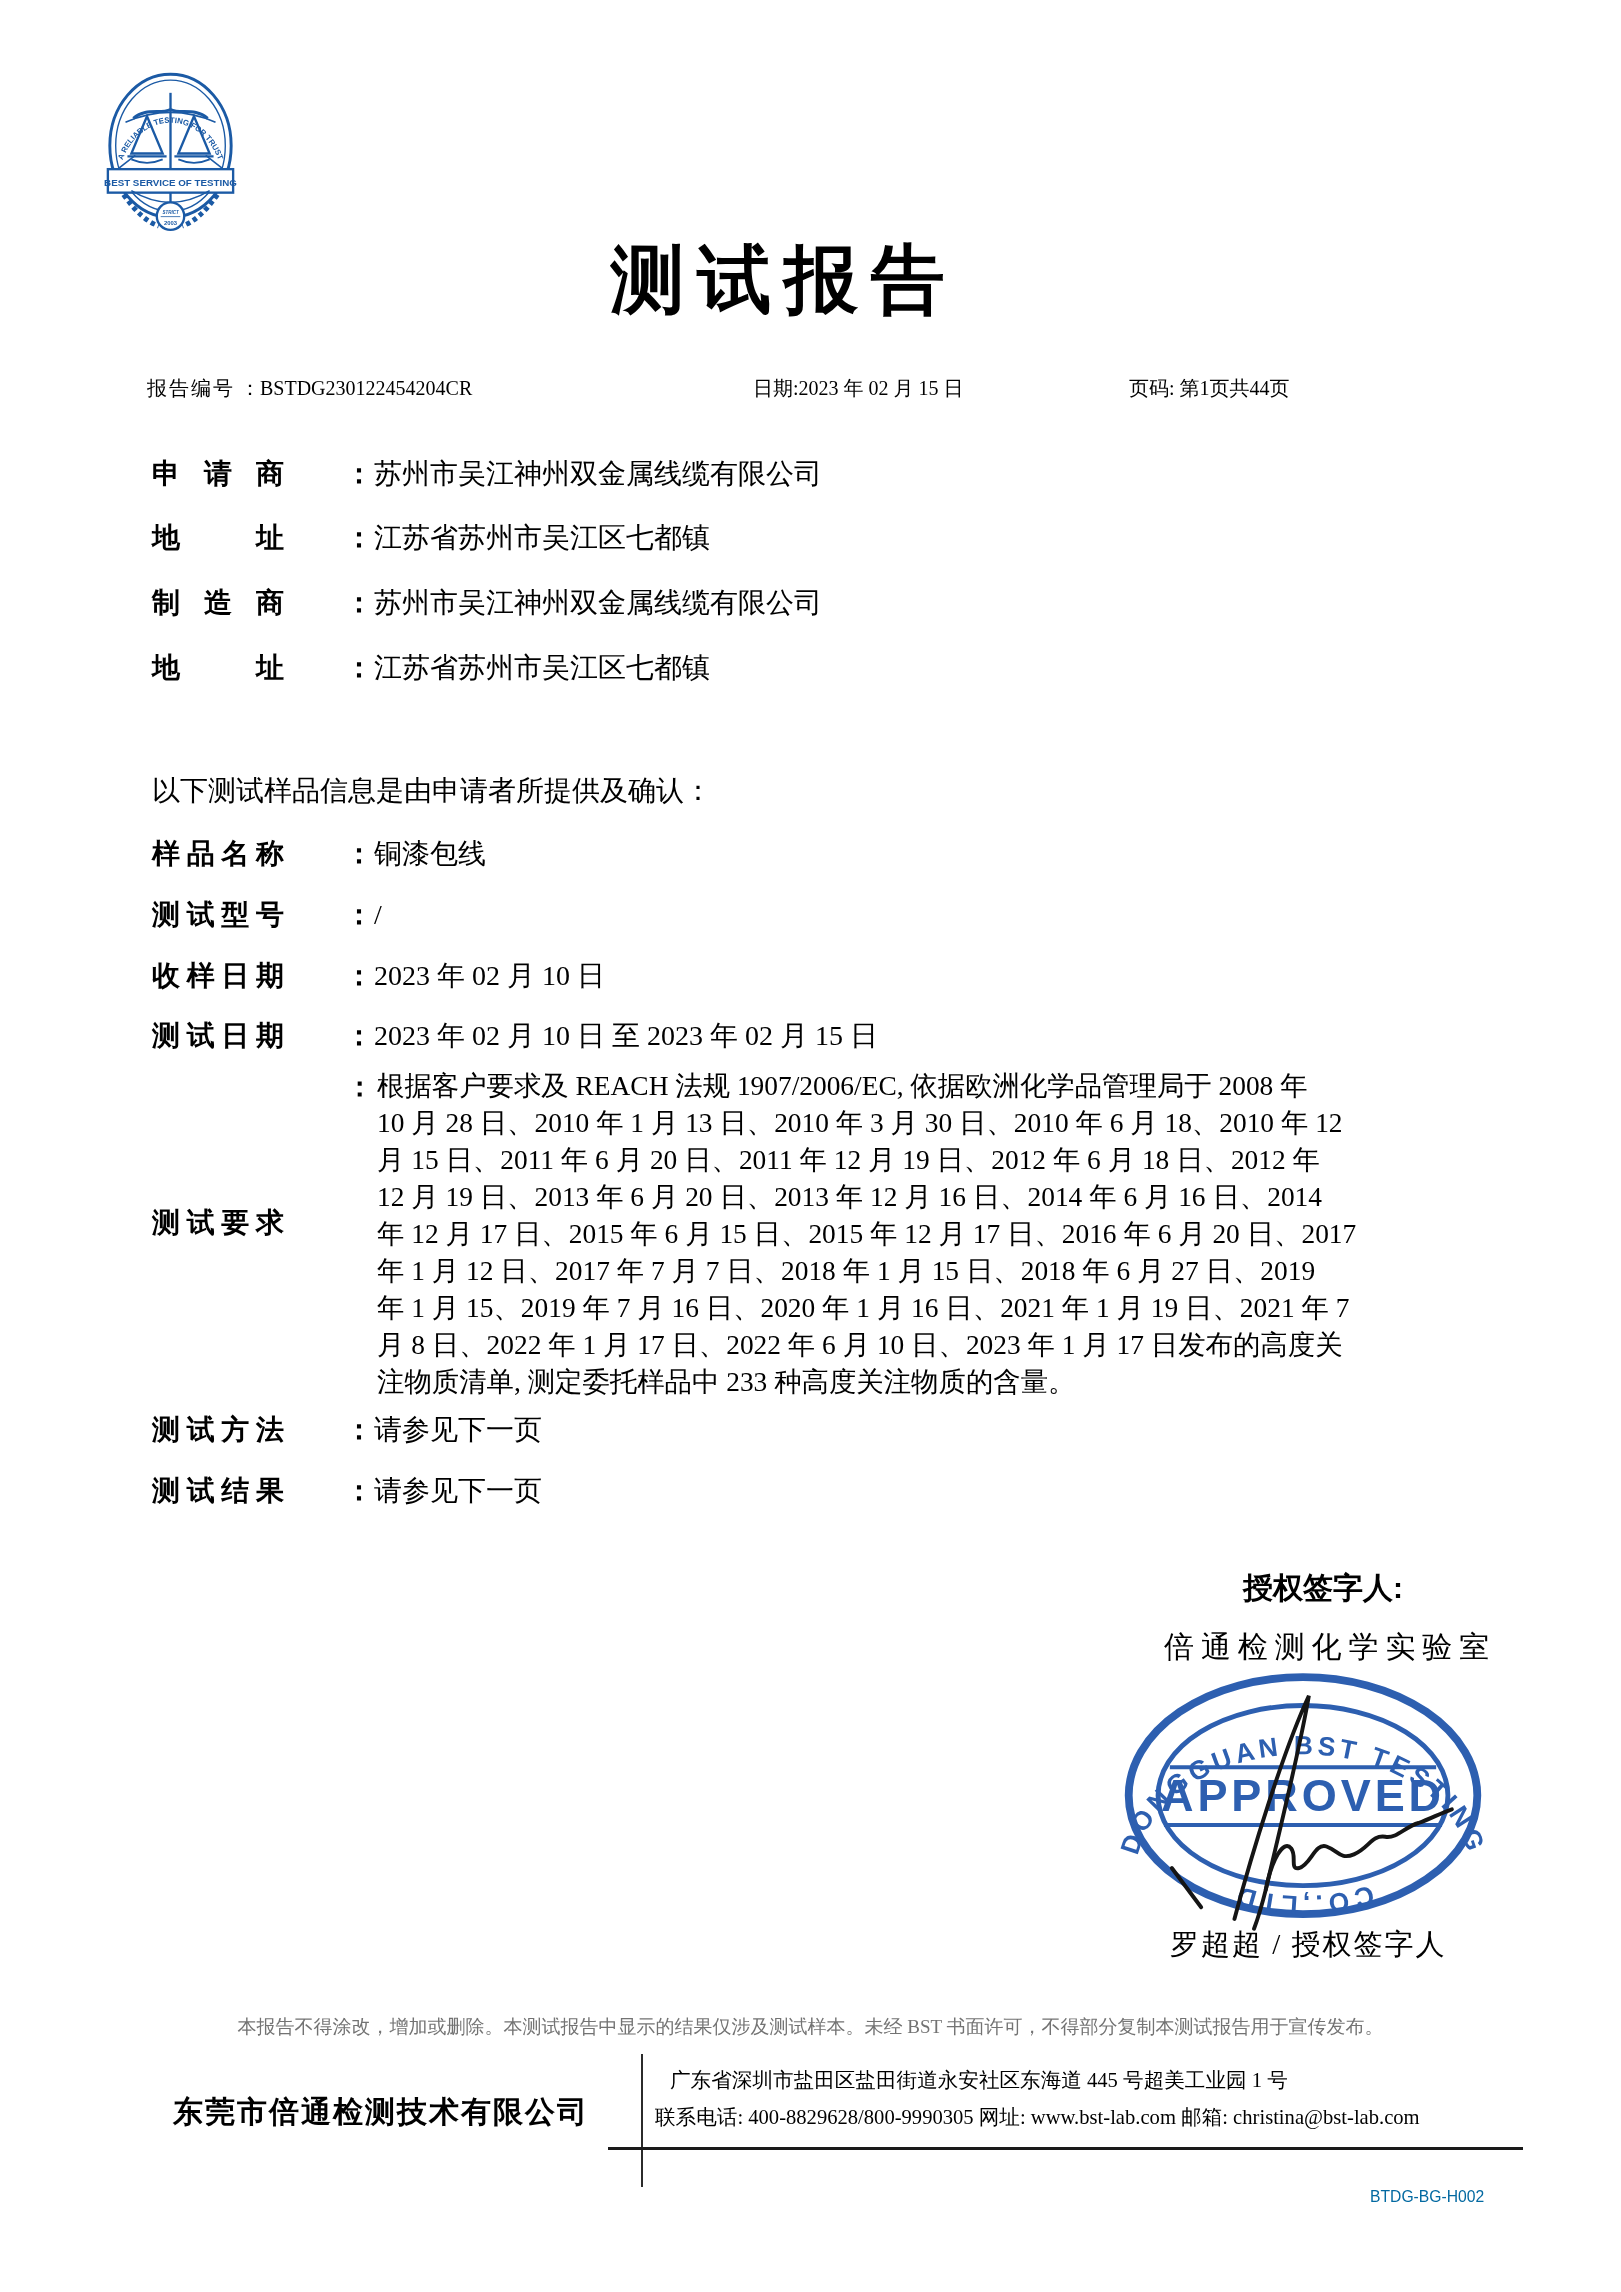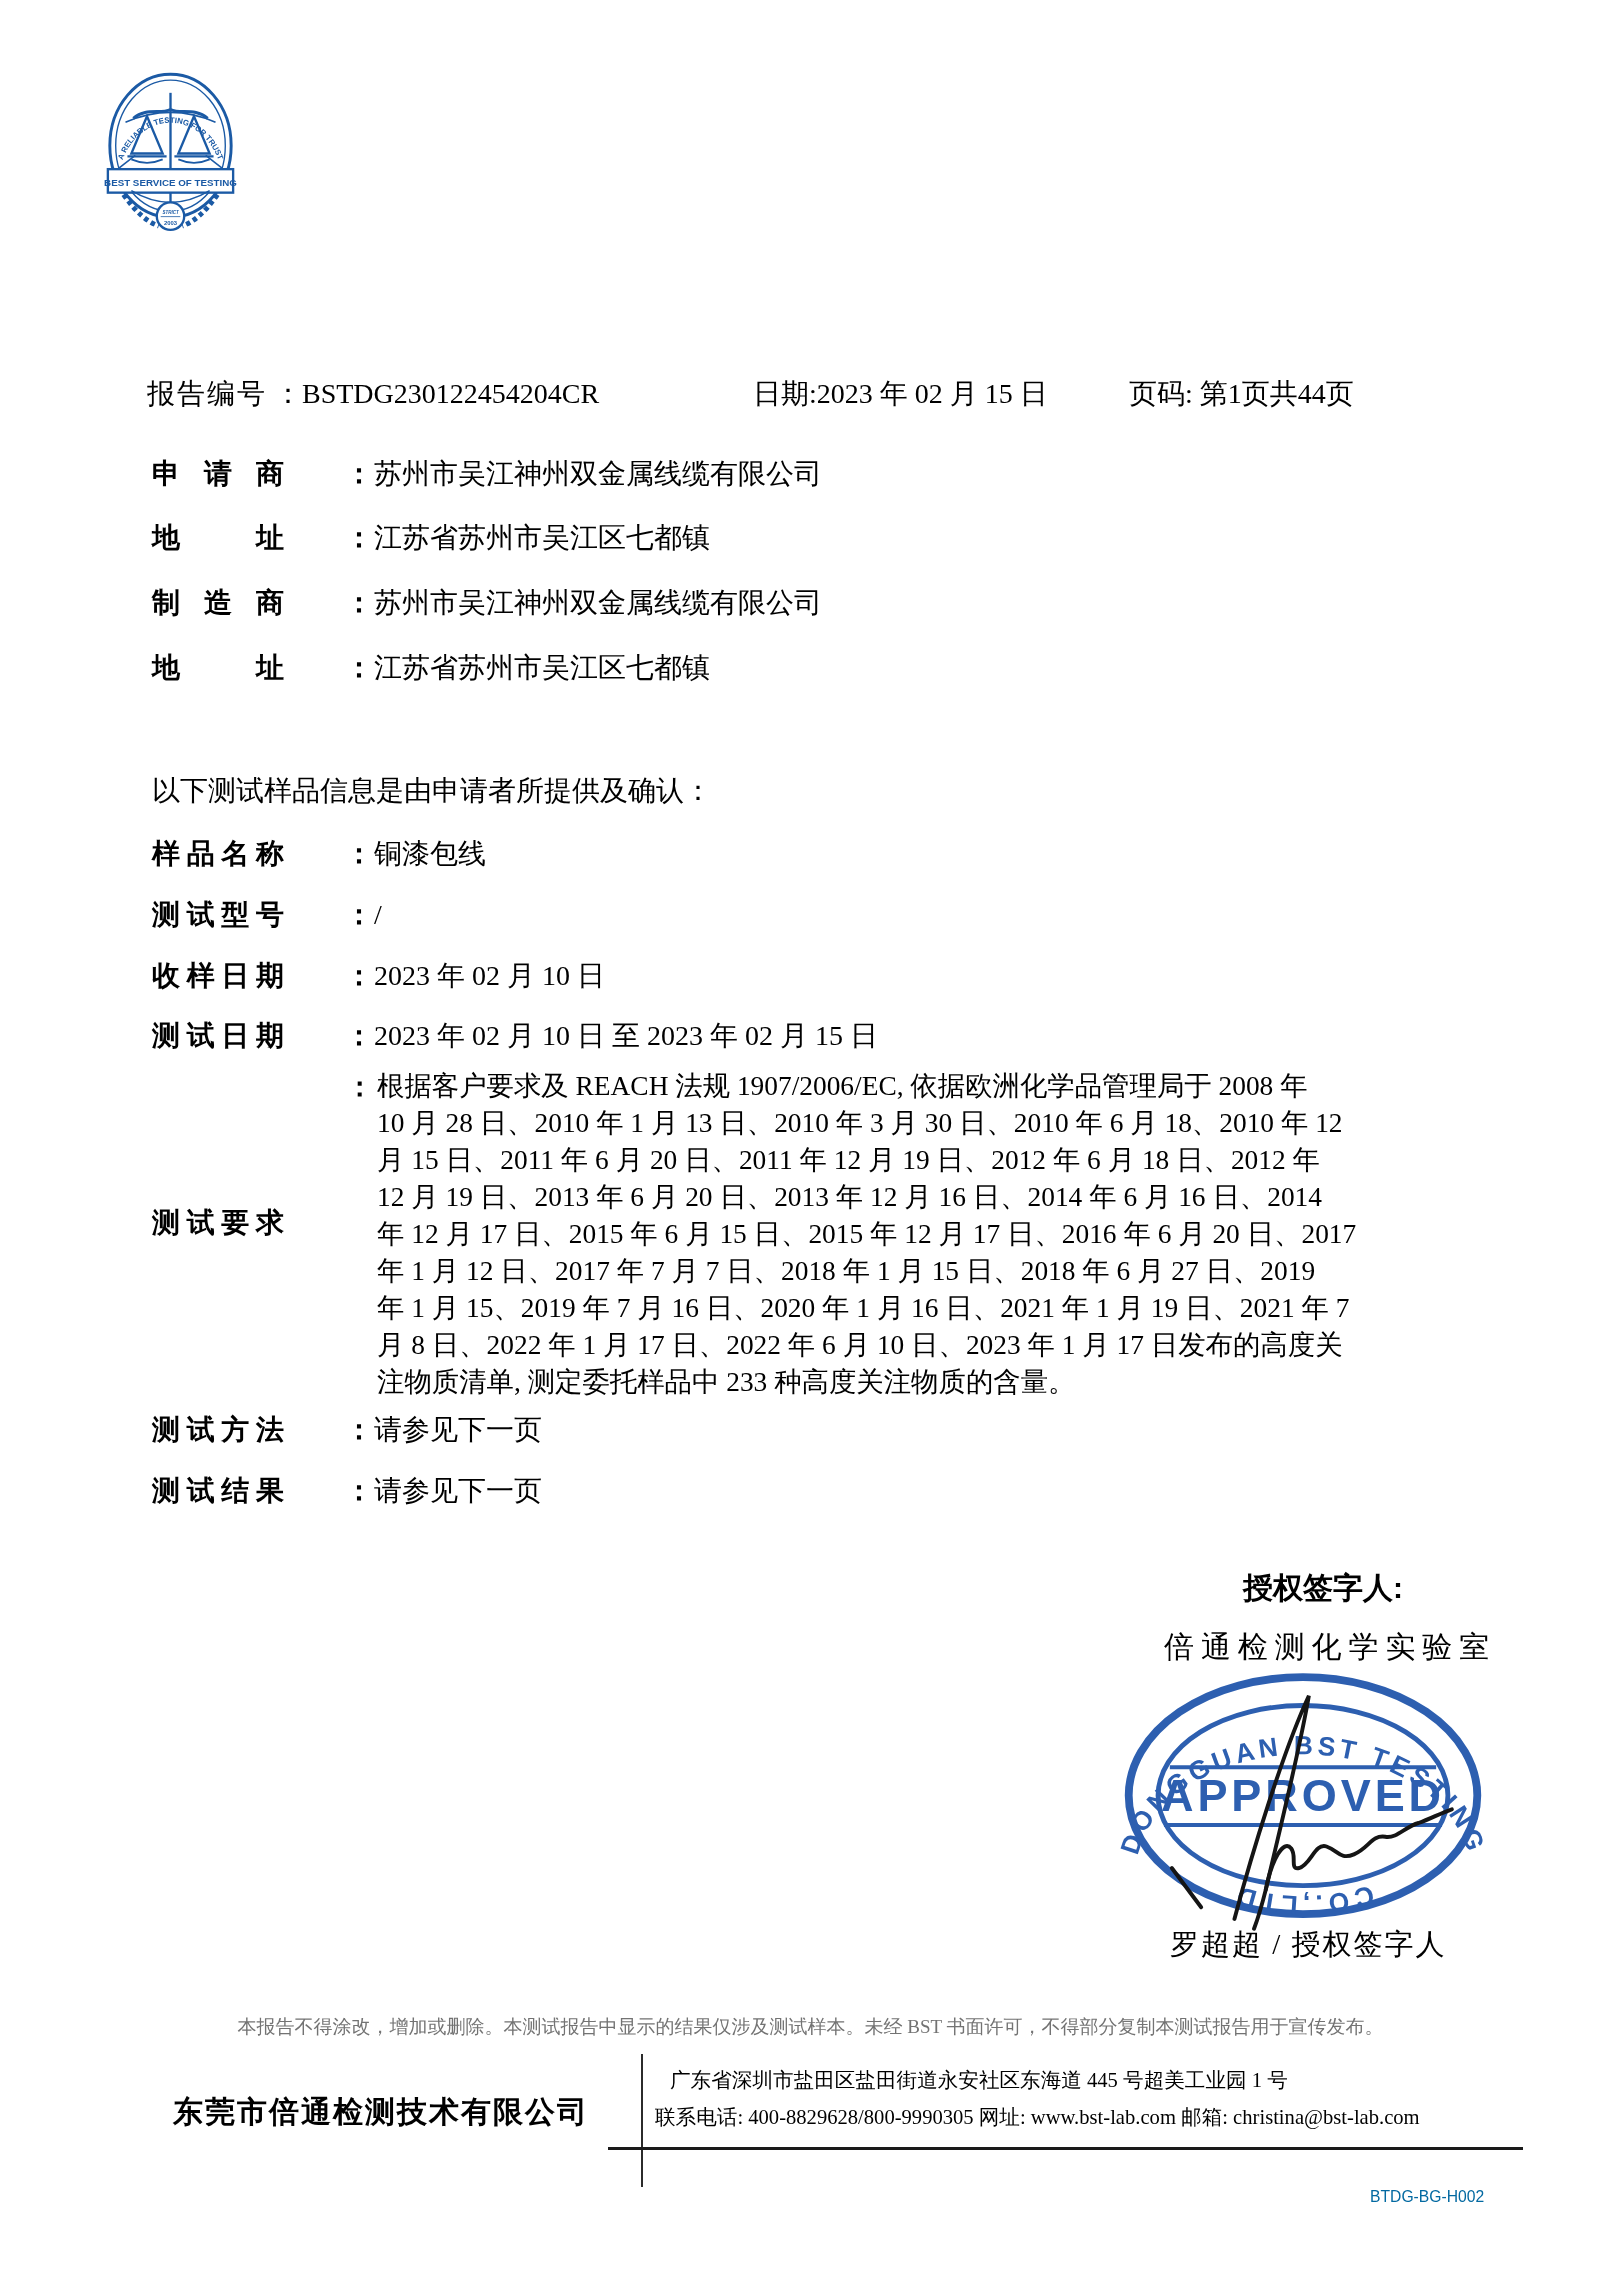--- a/index.html
+++ b/index.html
@@ -11,21 +11,21 @@
   .serif{font-family:"Liberation Serif","DejaVu Serif",serif;}
   .heiti{font-family:"Liberation Sans","DejaVu Sans",sans-serif;font-weight:bold;}
 
   .logo{position:absolute;left:102px;top:67px;width:137px;height:173px;}
 
   .title{
     position:absolute;left:147px;top:231px;width:1274px;margin:0;
     text-align:center;font-size:74px;font-weight:bold;letter-spacing:12.7px;
   }
 
-  .meta{position:absolute;left:147px;top:375px;width:1392px;font-size:28px;white-space:nowrap;}
+  .meta{position:absolute;left:147px;top:375px;width:1392px;font-size:20px;white-space:nowrap;}
   .meta .m-label{letter-spacing:2px;}
   .meta .m-date{position:absolute;left:606px;top:0;}
   .meta .m-page{position:absolute;left:982px;top:0;text-align:right;}
 
   .prow{position:absolute;left:152px;font-size:28px;white-space:nowrap;}
   .plabel{
     display:inline-block;width:132px;vertical-align:top;
     font-family:"Liberation Sans","DejaVu Sans",sans-serif;font-weight:bold;
     text-align:justify;text-align-last:justify;
   }
@@ -96,20 +96,21 @@
       <line x1="60" y1="152.5" x2="80" y2="152.5" stroke-width="0.8"></line>
     </g>
     <text font-family="Liberation Sans, DejaVu Sans, sans-serif" font-weight="bold" fill="#1b5aa5" font-size="8">
       <textPath href="#logoArc" startOffset="50%" text-anchor="middle">A RELIABLE TESTING FOR TRUST</textPath>
     </text>
     <text x="70" y="121" text-anchor="middle" font-family="Liberation Sans, DejaVu Sans, sans-serif" font-weight="bold" font-size="10" fill="#1b5aa5">BEST SERVICE OF TESTING</text>
     <text x="70" y="150" text-anchor="middle" font-family="Liberation Sans, DejaVu Sans, sans-serif" font-style="italic" font-weight="bold" font-size="4.6" fill="#1b5aa5">STRICT</text>
     <text x="70" y="161" text-anchor="middle" font-family="Liberation Sans, DejaVu Sans, sans-serif" font-weight="bold" font-size="6" fill="#1b5aa5">2003</text>
   </svg>
 
+  <h1 class="title">测试报告</h1>
 
   <div class="meta">
     <span><span class="m-label">报告编号</span> <span>：</span></span><span>BSTDG230122454204CR</span>
     <span class="m-date">日期:2023 年 02 月 15 日</span>
     <span class="m-page">页码: 第1页共44页</span>
   </div>
 
   <div class="prow" style="top:455px">
     <span class="plabel">申 请 商</span><span class="pcolon">：</span><span class="pvalue">苏州市吴江神州双金属线缆有限公司</span>
   </div>

